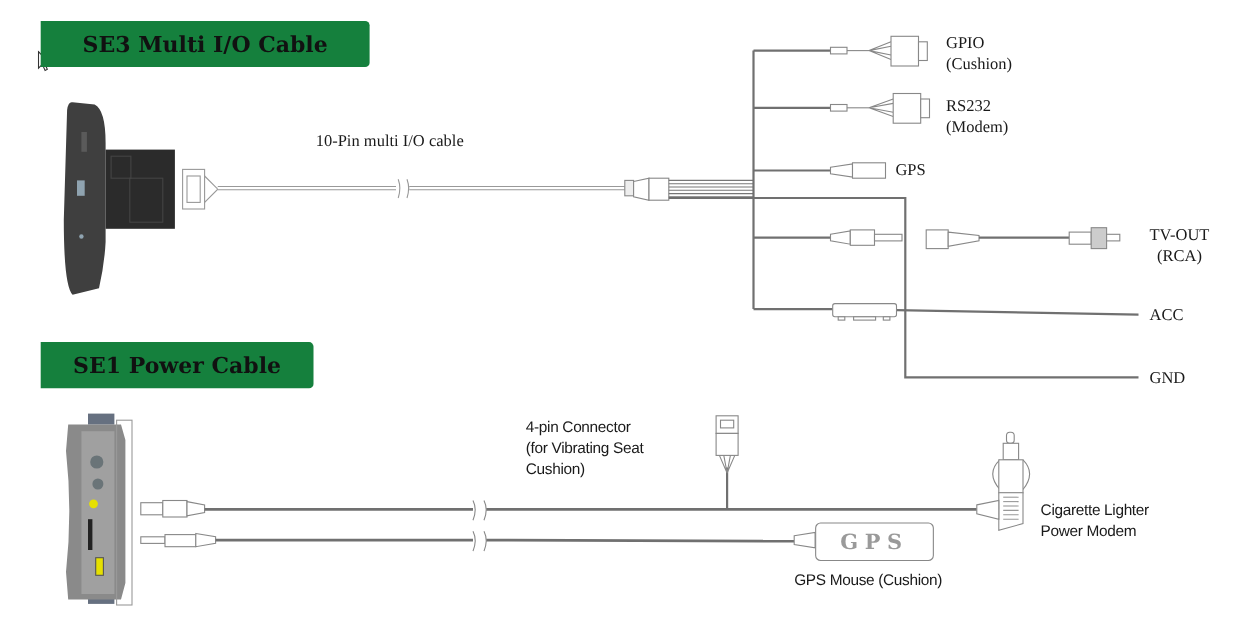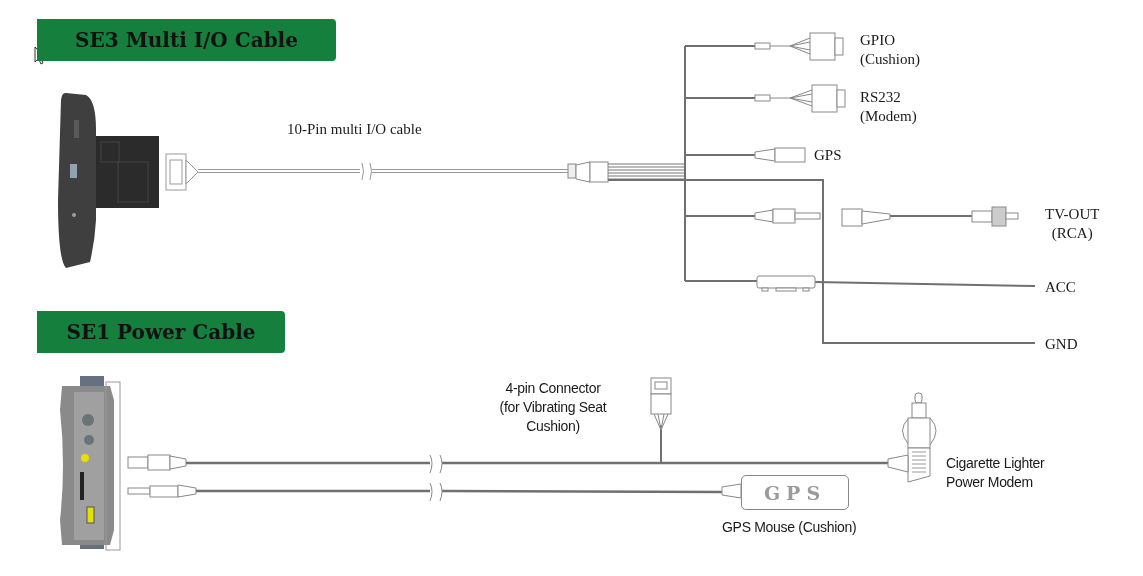--- a/index.html
+++ b/index.html
@@ -6,21 +6,21 @@
   body { width:1143px; height:576px; position:relative; overflow:hidden;
          font-family:"DejaVu Serif", serif; color:#222; }
   .banner { position:absolute; left:37px; background:#15803d; border-radius:0 4px 4px 0;
             font-family:"DejaVu Serif", serif; font-weight:bold; font-size:20px; color:#111;
             display:flex; align-items:center; justify-content:center; }
   #banner-se3 { top:19px; width:299px; height:42px; }
   #banner-se1 { top:311px; width:248px; height:42px; }
   .lbl { position:absolute; font-family:"Liberation Serif", serif; font-size:15px; color:#1a1a1a;
          line-height:19px; white-space:pre; }
   .lbl.cond { font-family:"Liberation Sans", sans-serif; font-size:14px; letter-spacing:-0.3px; }
-  .lbl.right { text-align:center; }
+  .lbl.right { text-align:left; }
   svg#diagram { position:absolute; left:0; top:0; }
   .cursor { position:absolute; left:34px; top:46px; }
   .gps-box { position:absolute; left:741px; top:475px; width:106px; height:33px; border:1.5px solid #888;
              border-radius:5px; background:#fff; display:flex; align-items:center; justify-content:center;
              font-family:"DejaVu Serif", serif; font-weight:bold; font-size:19px; letter-spacing:6px; color:#9a9a9a; }
 </style>
 </head>
 <body>
 
 <svg class="cursor" width="14" height="20" viewBox="0 0 14 20">

